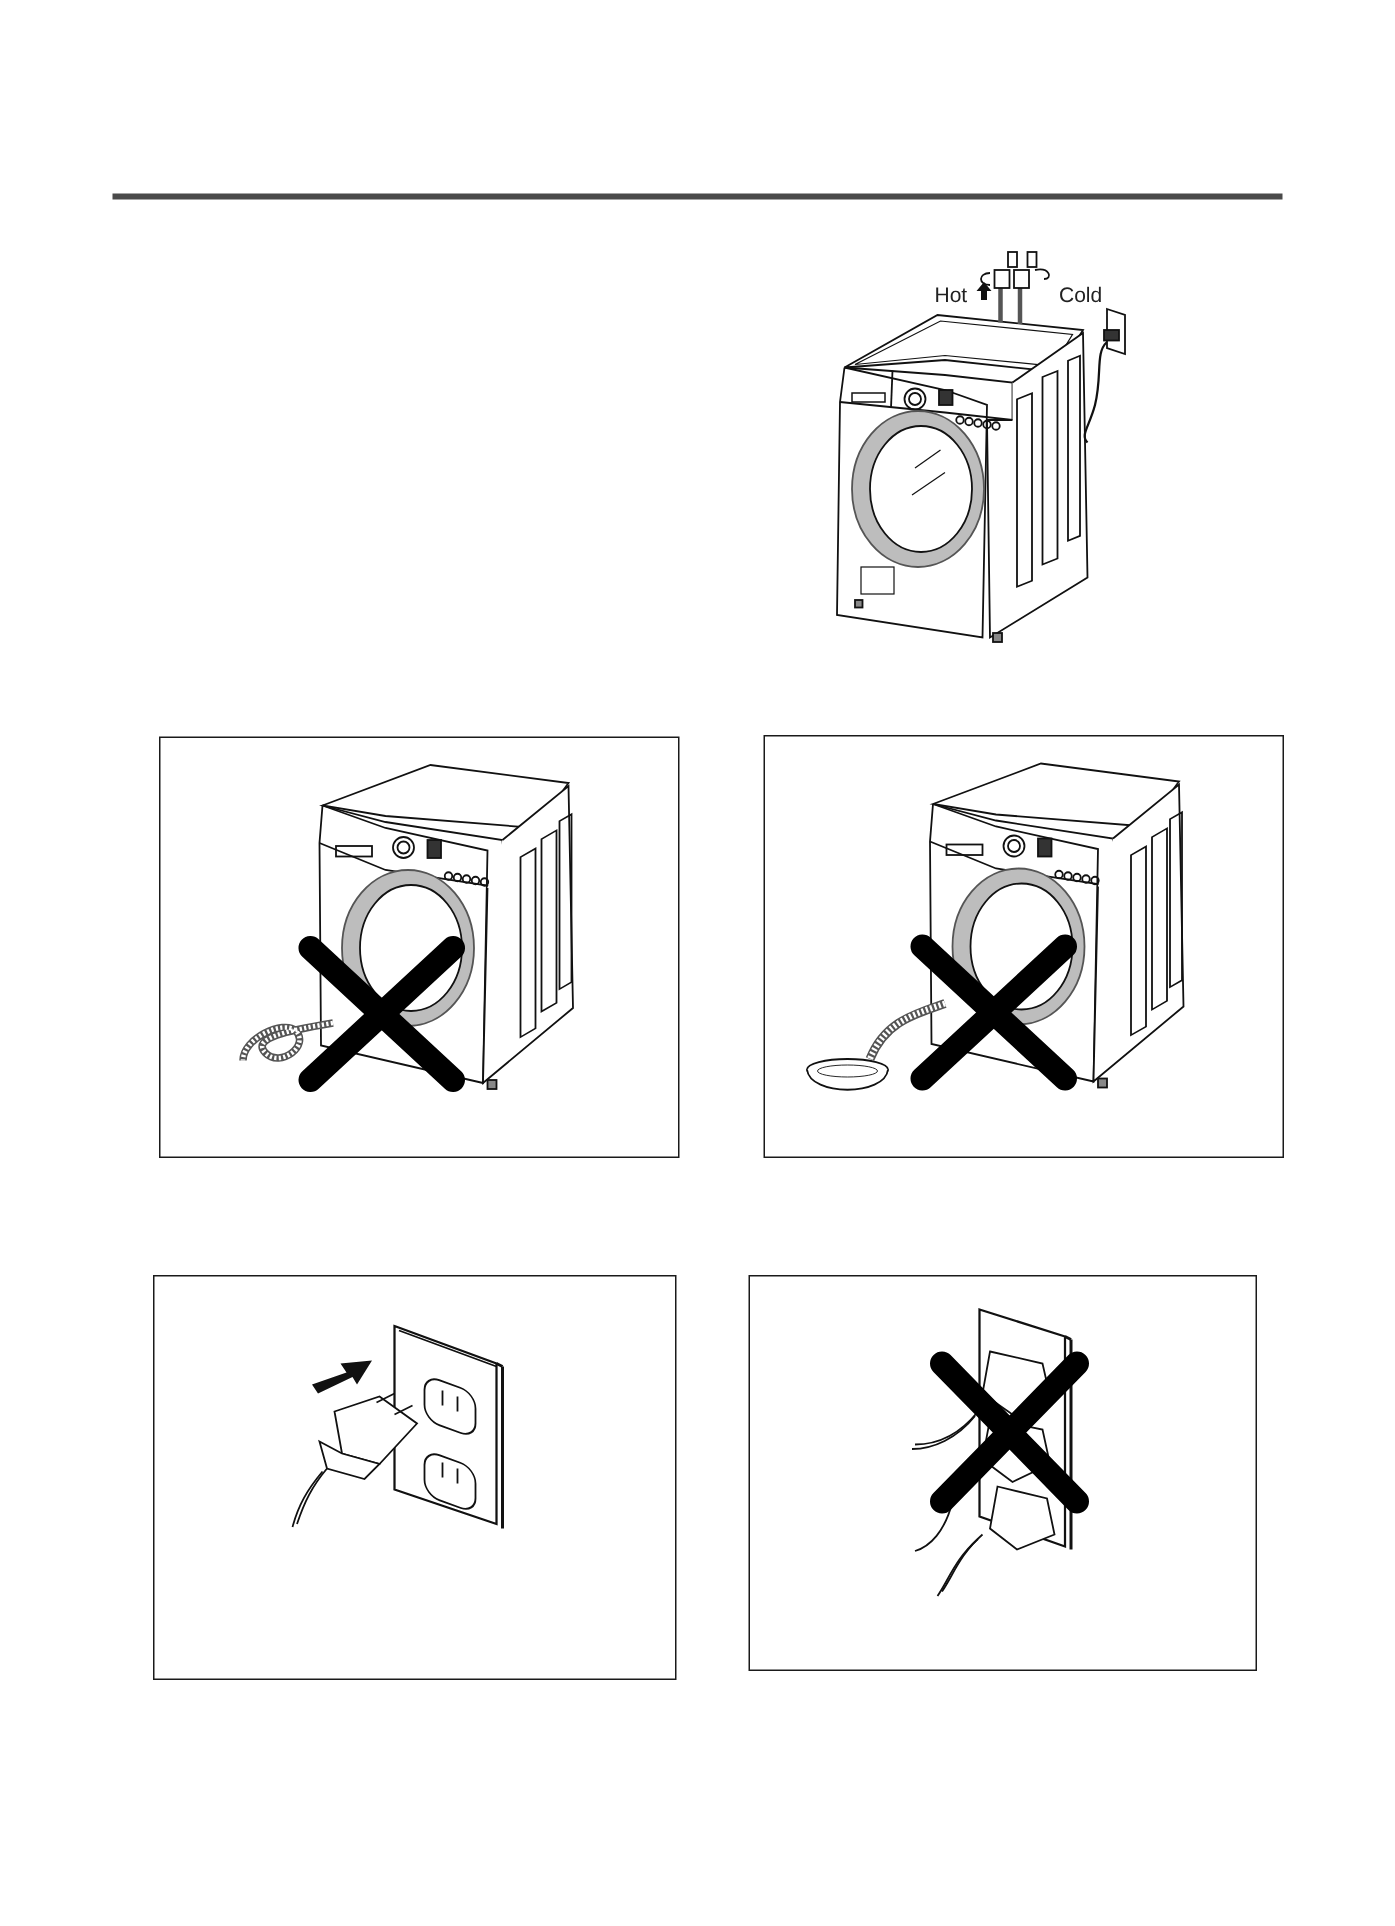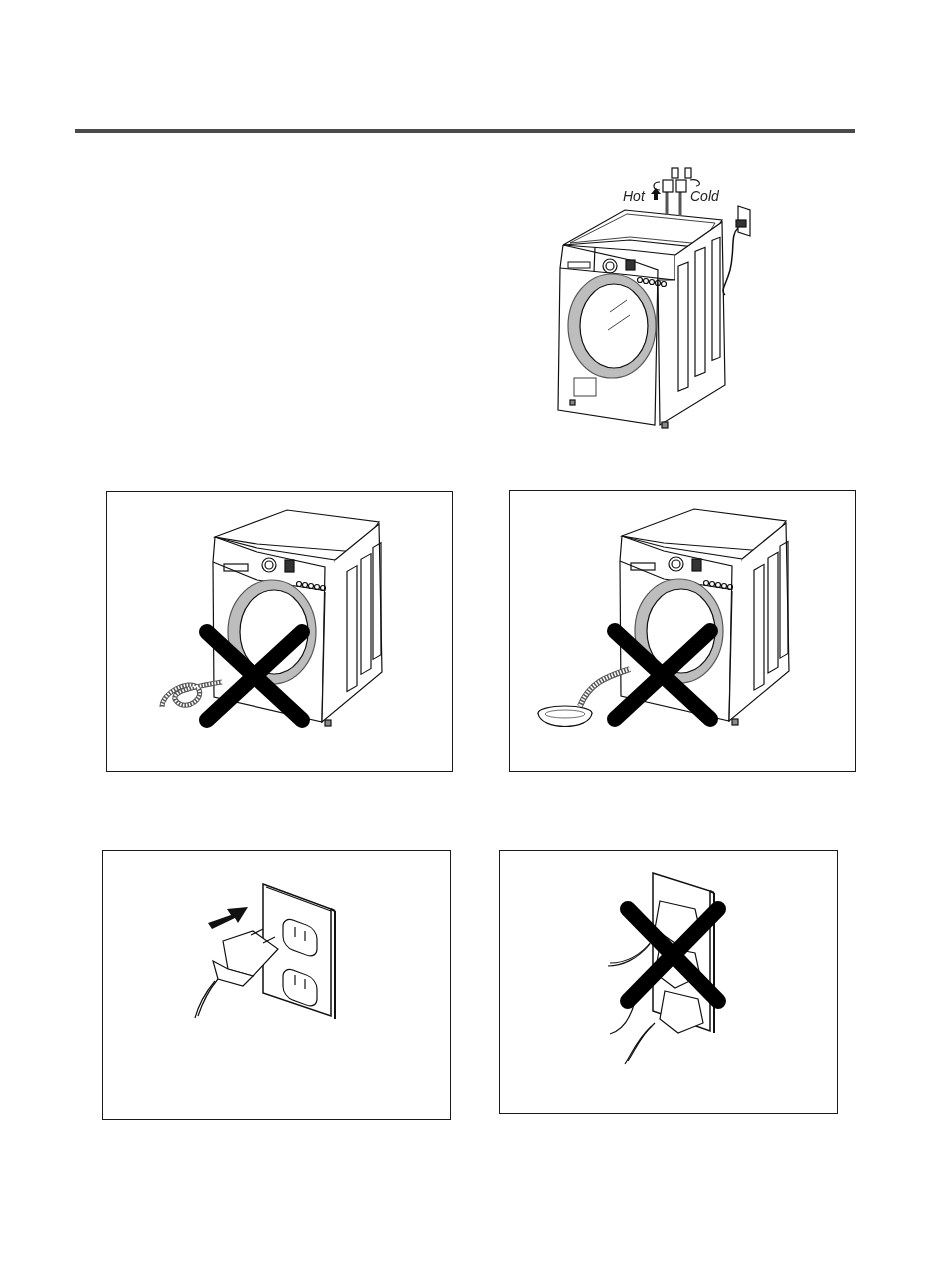--- a/index.html
+++ b/index.html
@@ -1,21 +1,21 @@
 <!DOCTYPE html>
 <html><head>
 <meta charset="utf-8">
 <style>
   html, body { margin:0; padding:0; background:#ffffff; }
   body { width:930px; height:1284px; position:relative; overflow:hidden; font-family:"Liberation Sans", sans-serif; color:#111; }
   .rule { position:absolute; left:75px; top:129px; width:780px; height:4px; background:#4a4a4a; }
   .panel { position:absolute; border:1.6px solid #1a1a1a; box-sizing:border-box; background:#fff; }
   .fig { position:absolute; }
   .fig svg { display:block; }
-  .label { position:absolute; font-size:14px; color:#222; font-family:"Liberation Sans", sans-serif;font-style:italic; }
+  .label { position:absolute; font-size:14px; color:#222; font-family:"Liberation Sans", sans-serif; }
 </style>
 </head>
 <body>
 
 <div class="rule"></div>
 
 <div class="fig" style="left:530px; top:150px; width:240px; height:290px;">
   <svg width="240" height="290" viewBox="0 0 240 290">
     <g fill="none" stroke="#111" stroke-width="1.2">
 
@@ -72,21 +72,21 @@
 
       <g>
         <polygon points="208,56 220,60 220,86 208,82" fill="#fff"></polygon>
         <rect x="206" y="70" width="10" height="7" fill="#333"></rect>
       </g>
     </g>
 
     <path d="M124,50 L124,44 L121,44 L126,38 L131,44 L128,44 L128,50 Z" fill="#111"></path>
   </svg>
   <span class="label" style="left:93px; top:38px;">Hot</span>
-  <span class="label" style="left:160px; top:38px;">Cold</span>
+  <span class="label" style="left:176px; top:38px;">Cold</span>
 </div>
 
 <div class="panel" style="left:106px; top:491px; width:347px; height:281px;">
   <svg width="345" height="279" viewBox="0 0 345 279">
     <g fill="none" stroke="#111" stroke-width="1.2">
       <polygon points="108,45 180,18 272,30 250,60 150,52" fill="#fff"></polygon>
       <path d="M108,45 L106,70 L107,205 L215,230 L218,75 L150,60 L108,45" fill="#fff"></path>
       <path d="M108,45 L150,56 L228,68 L228,100 L150,88 L106,70"></path>
       <path d="M228,68 L272,32 L275,180 L215,230 L218,100" fill="#fff"></path>
       <rect x="240" y="80" width="10" height="120" transform="skewY(-30) translate(0,138)"></rect>

